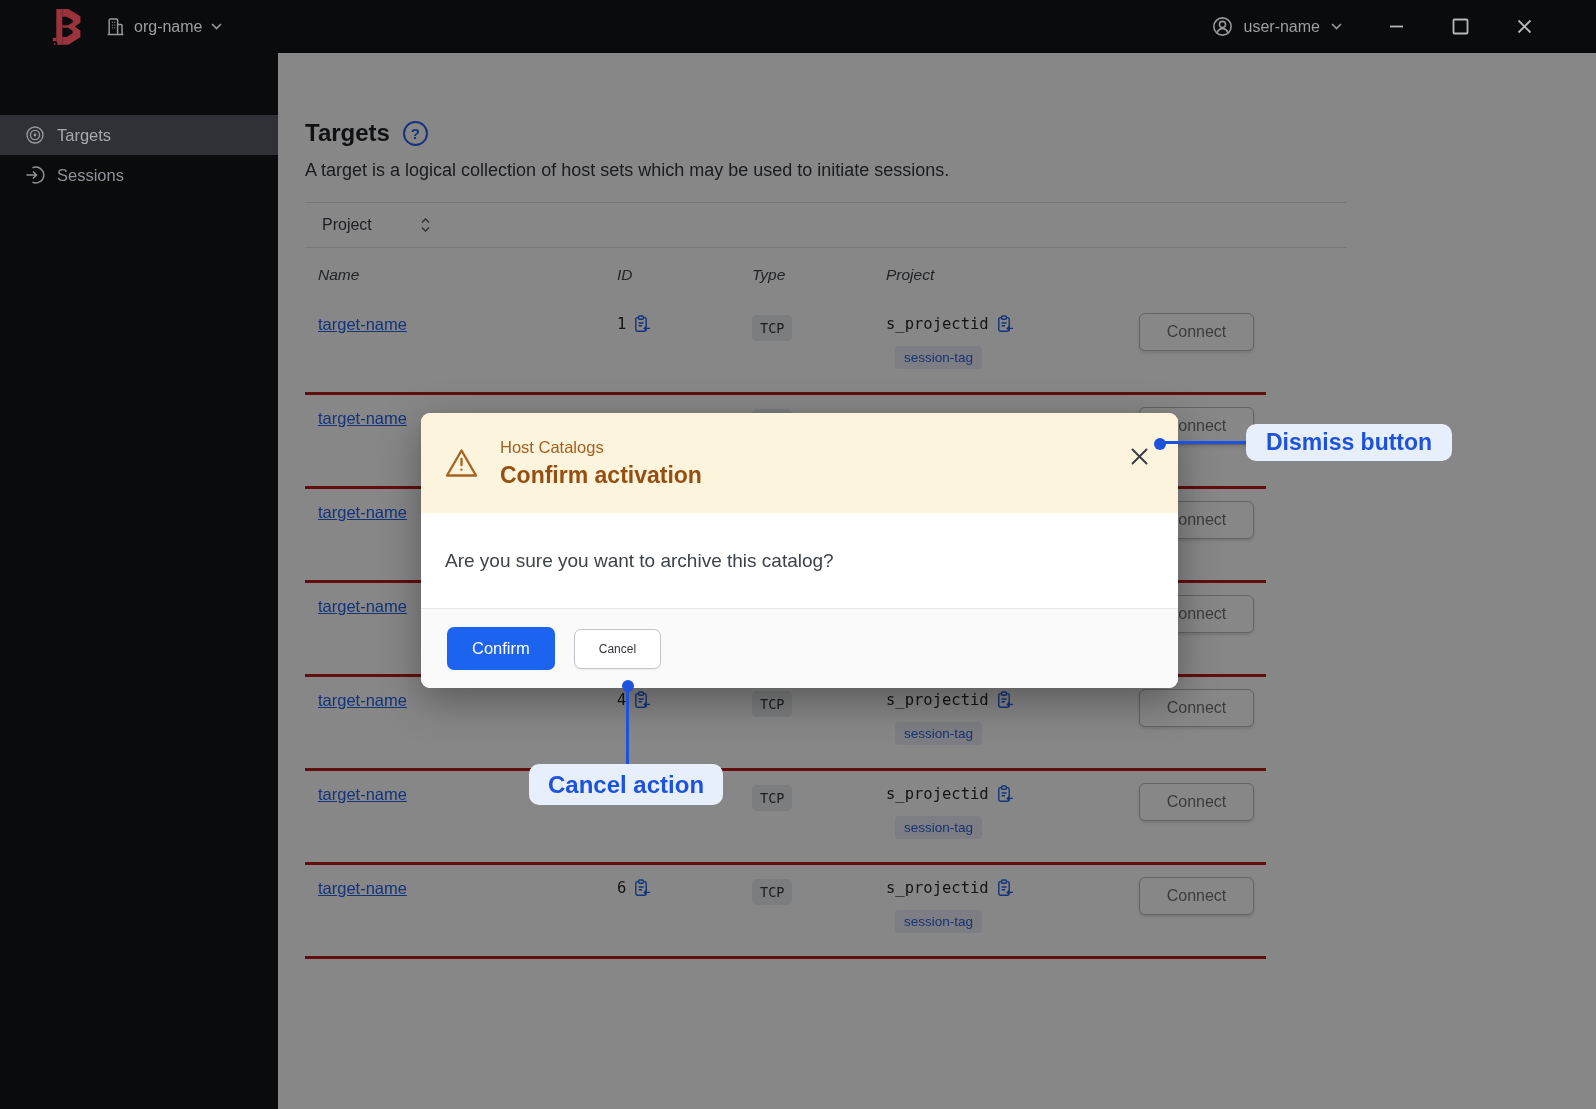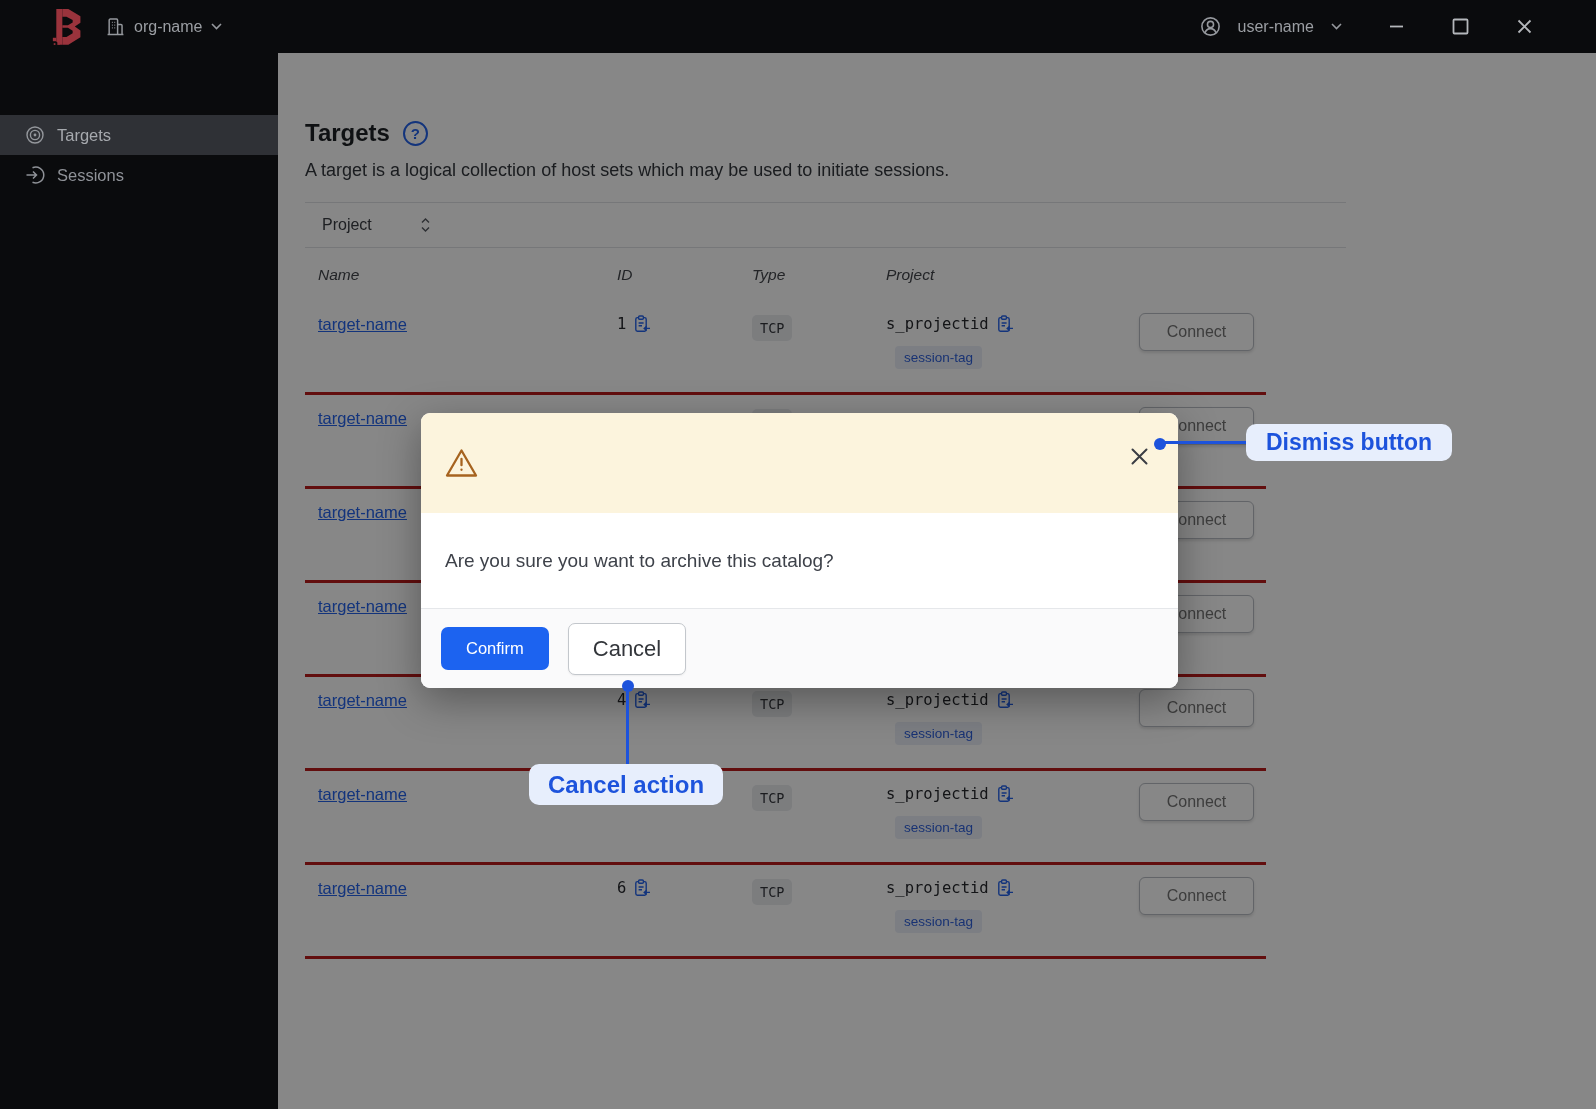--- a/index.html
+++ b/index.html
@@ -10,21 +10,21 @@
   }
   
   .titlebar {
     position:absolute; top:0; left:0; right:0; height:53px;
     display:flex; align-items:center; padding:0 62px 0 28px; background:#0A0B0D;margin-left:24px;
   }
   .logo { display:flex; align-items:center; }
   .org-group { display:flex; align-items:center; gap:9px; margin-left:23px; cursor:default; }
   .tb-label { font-size:16px; color:#9B9EA3; }
   .right-group { margin-left:auto; display:flex; align-items:center; }
-  .user-group { display:flex; align-items:center; gap:17px; }
+  .user-group { display:flex; align-items:center; gap:11px; }
   .win-controls { display:flex; align-items:center; gap:44px; margin-left:44px; }
   .win-btn { display:flex; align-items:center; justify-content:center; width:20px; height:20px; }
 
   
   .sidebar { position:absolute; top:53px; left:0; bottom:0; width:278px; background:#0A0B0D; }
   .nav { margin-top:62px; }
   .nav-item {
     height:40px; display:flex; align-items:center; padding-left:25px; gap:12px;
     font-size:16.5px; color:#8F9298; cursor:default;
   }
@@ -87,30 +87,30 @@
     background:#FCF4DD; height:100px; display:flex; align-items:center;
     padding:0 24px; position:relative;
   }
   .mh-text { margin-left:22px; }
   .mh-tagline { font-size:16.5px; color:#A55F1C; margin-bottom:5px; }
   .mh-title { font-size:23px; font-weight:700; color:#964F10; }
   .modal-close { position:absolute; right:28px; top:33px; background:none; border:none; cursor:pointer; display:flex; }
   .modal-body { height:95px; padding:0 24px; display:flex; align-items:center; font-size:19px; color:#3E424A; }
   .modal-footer {
     height:80px; background:#FAFAFB; border-top:1px solid #E5E7EA;
-    display:flex; align-items:center; padding:0 20px; gap:19px;
+    display:flex; align-items:center; padding:0 26px; gap:19px;
   }
   .btn-primary {
     background:#1C63F0; color:#FFF; border:none; border-radius:7px;
     font-family:"Liberation Sans", sans-serif; font-size:16.5px; font-weight:500;
     padding:12px 25px; cursor:pointer;
   }
   .btn-secondary {
     background:#FFF; color:#33363B; border:1px solid #C3C7CC; border-radius:7px;
-    font-family:"Liberation Sans", sans-serif; font-size:22px;
+    font-family:"Liberation Sans", sans-serif; font-size:12px;
     padding:12px 24px; box-shadow:0 1px 2px rgba(0,0,0,0.06); cursor:pointer;
   }
 
   
   .anno-dot { position:absolute; width:12px; height:12px; border-radius:50%; background:#1D53DC; z-index:20; }
   .anno-line { position:absolute; background:#1D53DC; z-index:20; }
   .anno-pill {
     position:absolute; z-index:20; background:#E7EEFC; color:#1D53DC; font-weight:700;
     border-radius:10px; display:flex; align-items:center; justify-content:center;
   }
@@ -394,20 +394,24 @@
 
   <div class="modal">
     <div class="modal-header">
       <span>
         <svg width="33" height="30" viewBox="0 0 33 30" fill="none" stroke="#A6631F" stroke-width="2.3" stroke-linejoin="round" stroke-linecap="round">
           <path d="M16.5 2.5 L31 27.5 H2 Z"></path>
           <path d="M16.5 11 v6.2"></path>
           <path d="M16.5 21.6 v.2"></path>
         </svg>
       </span>
+      <div class="mh-text">
+        <div class="mh-tagline">Host Catalogs</div>
+        <div class="mh-title">Confirm activation</div>
+      </div>
       <button class="modal-close">
         <svg width="21" height="21" viewBox="0 0 21 21" stroke="#3A3D44" stroke-width="2" stroke-linecap="round" fill="none">
           <path d="M3.5 3.5 L17.5 17.5 M17.5 3.5 L3.5 17.5"></path>
         </svg>
       </button>
     </div>
     <div class="modal-body">Are you sure you want to archive this catalog?</div>
     <div class="modal-footer">
       <button class="btn-primary">Confirm</button>
       <button class="btn-secondary">Cancel</button>

